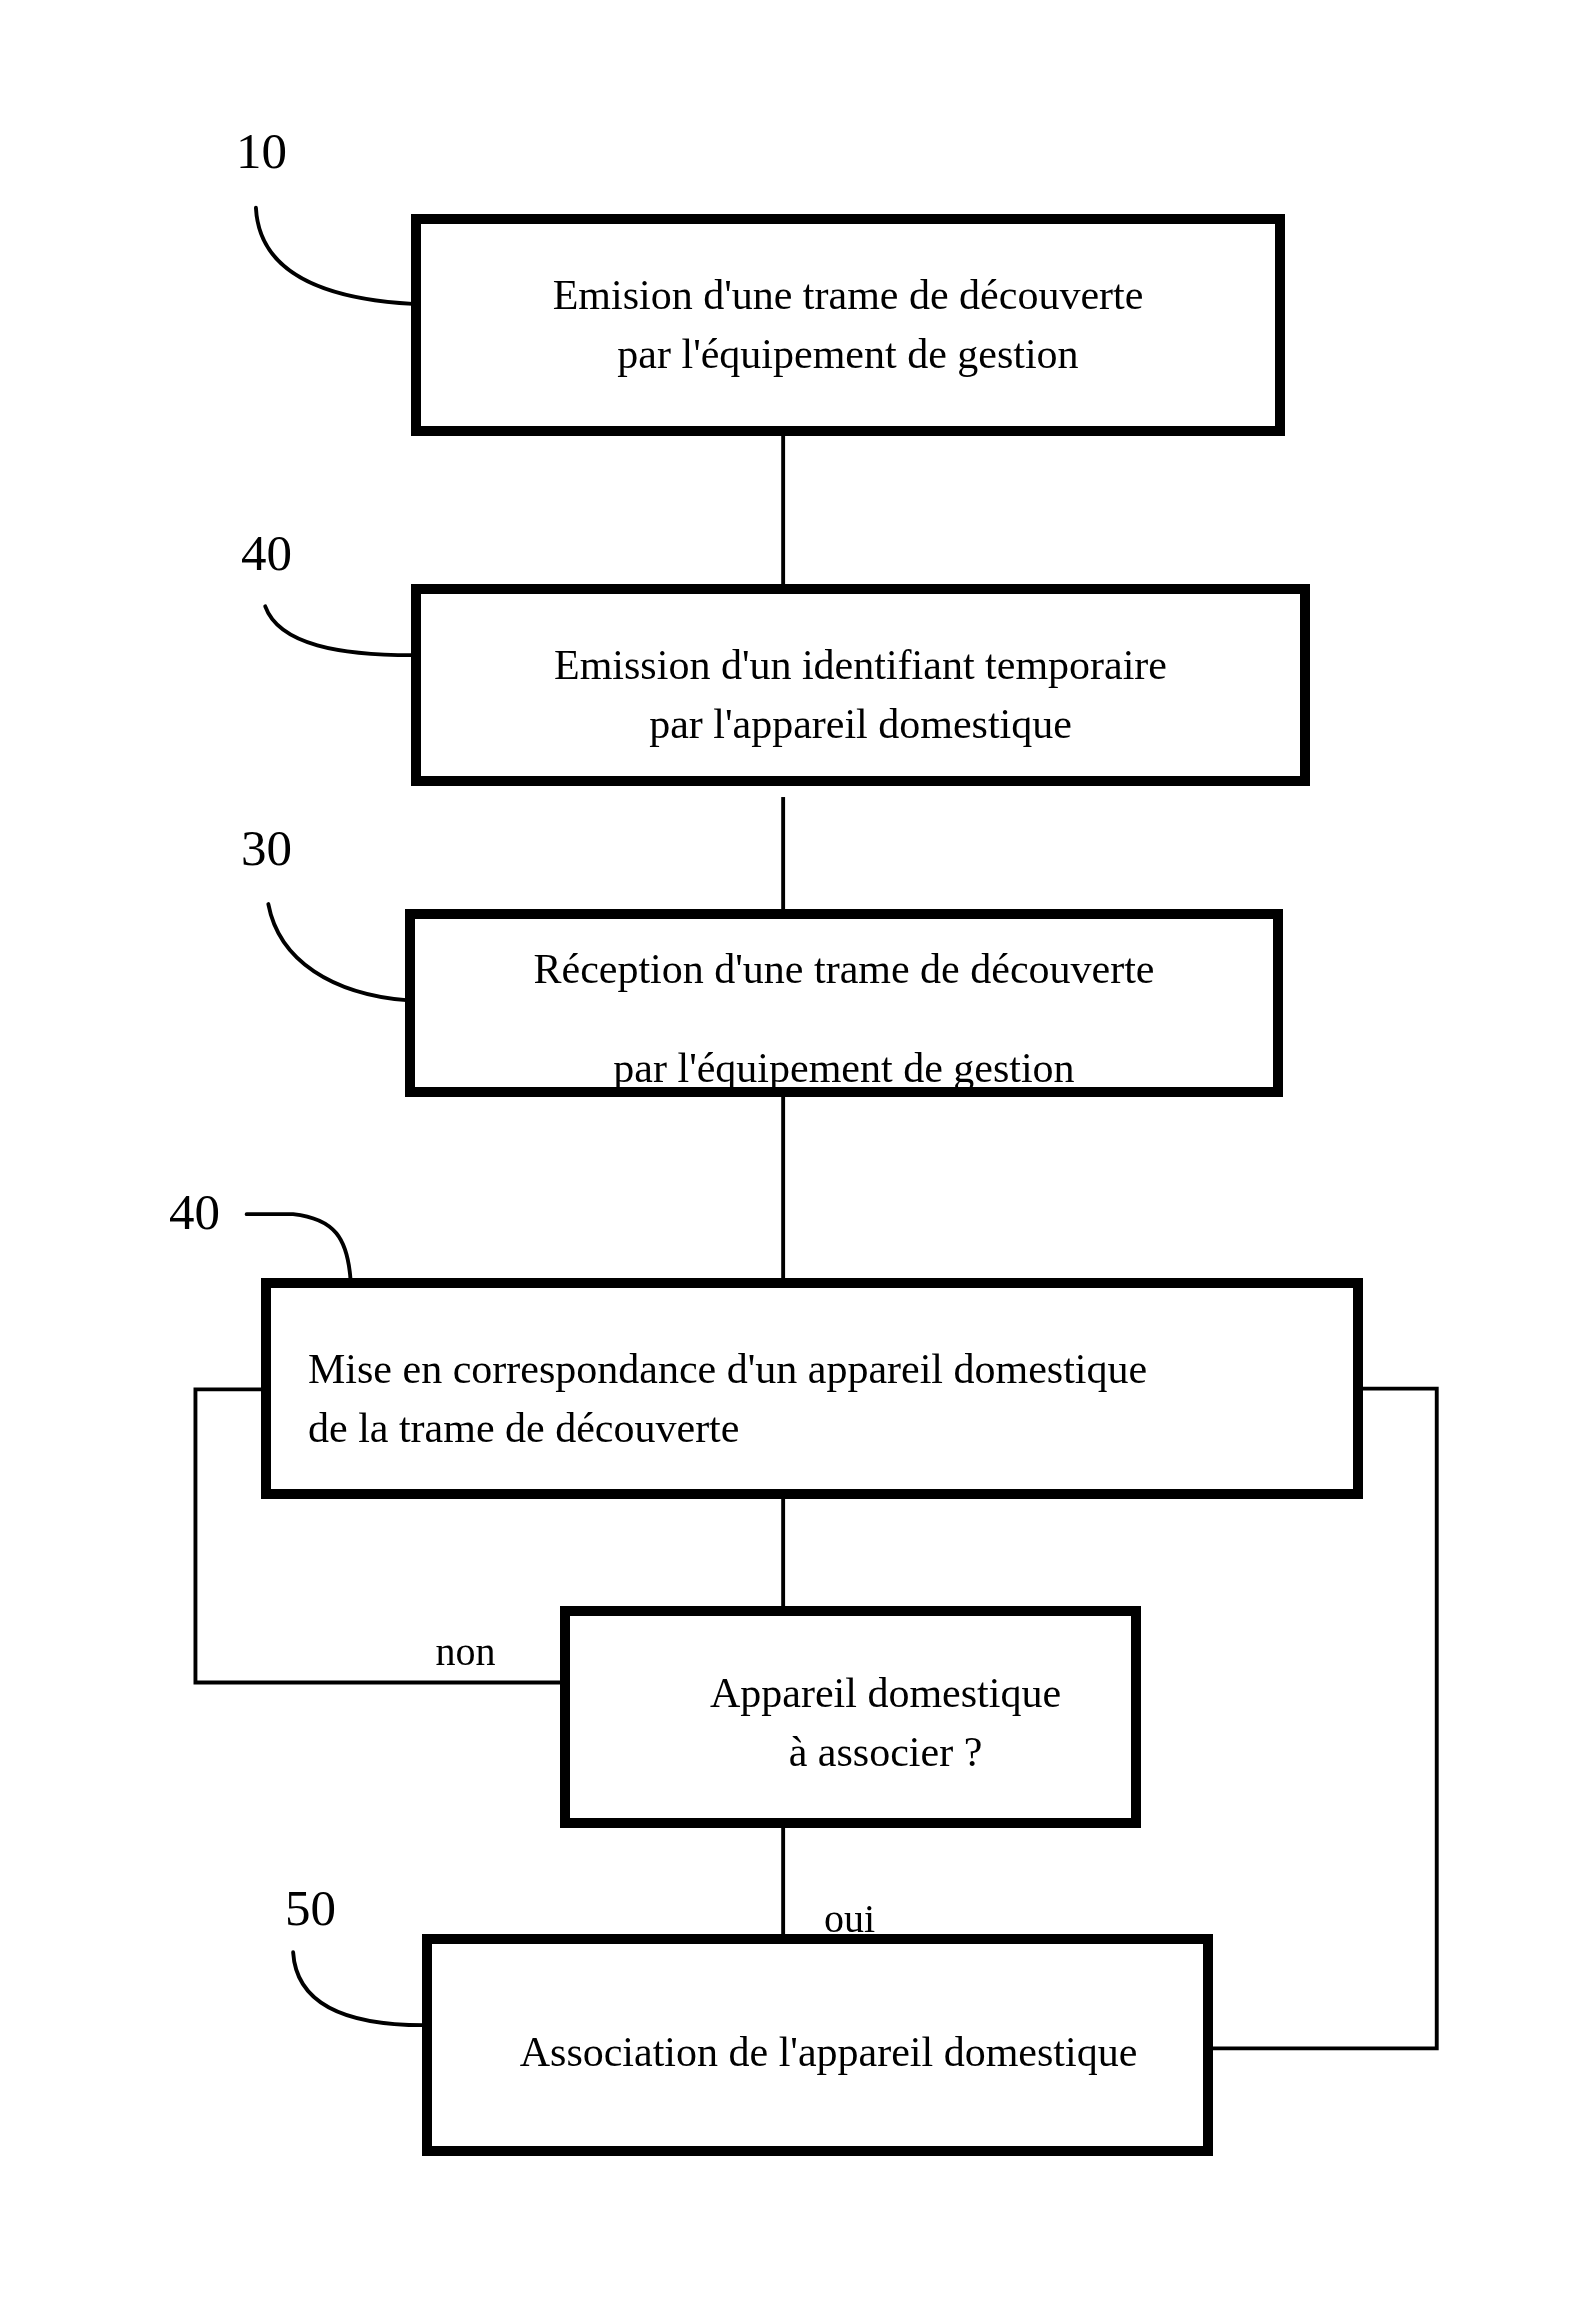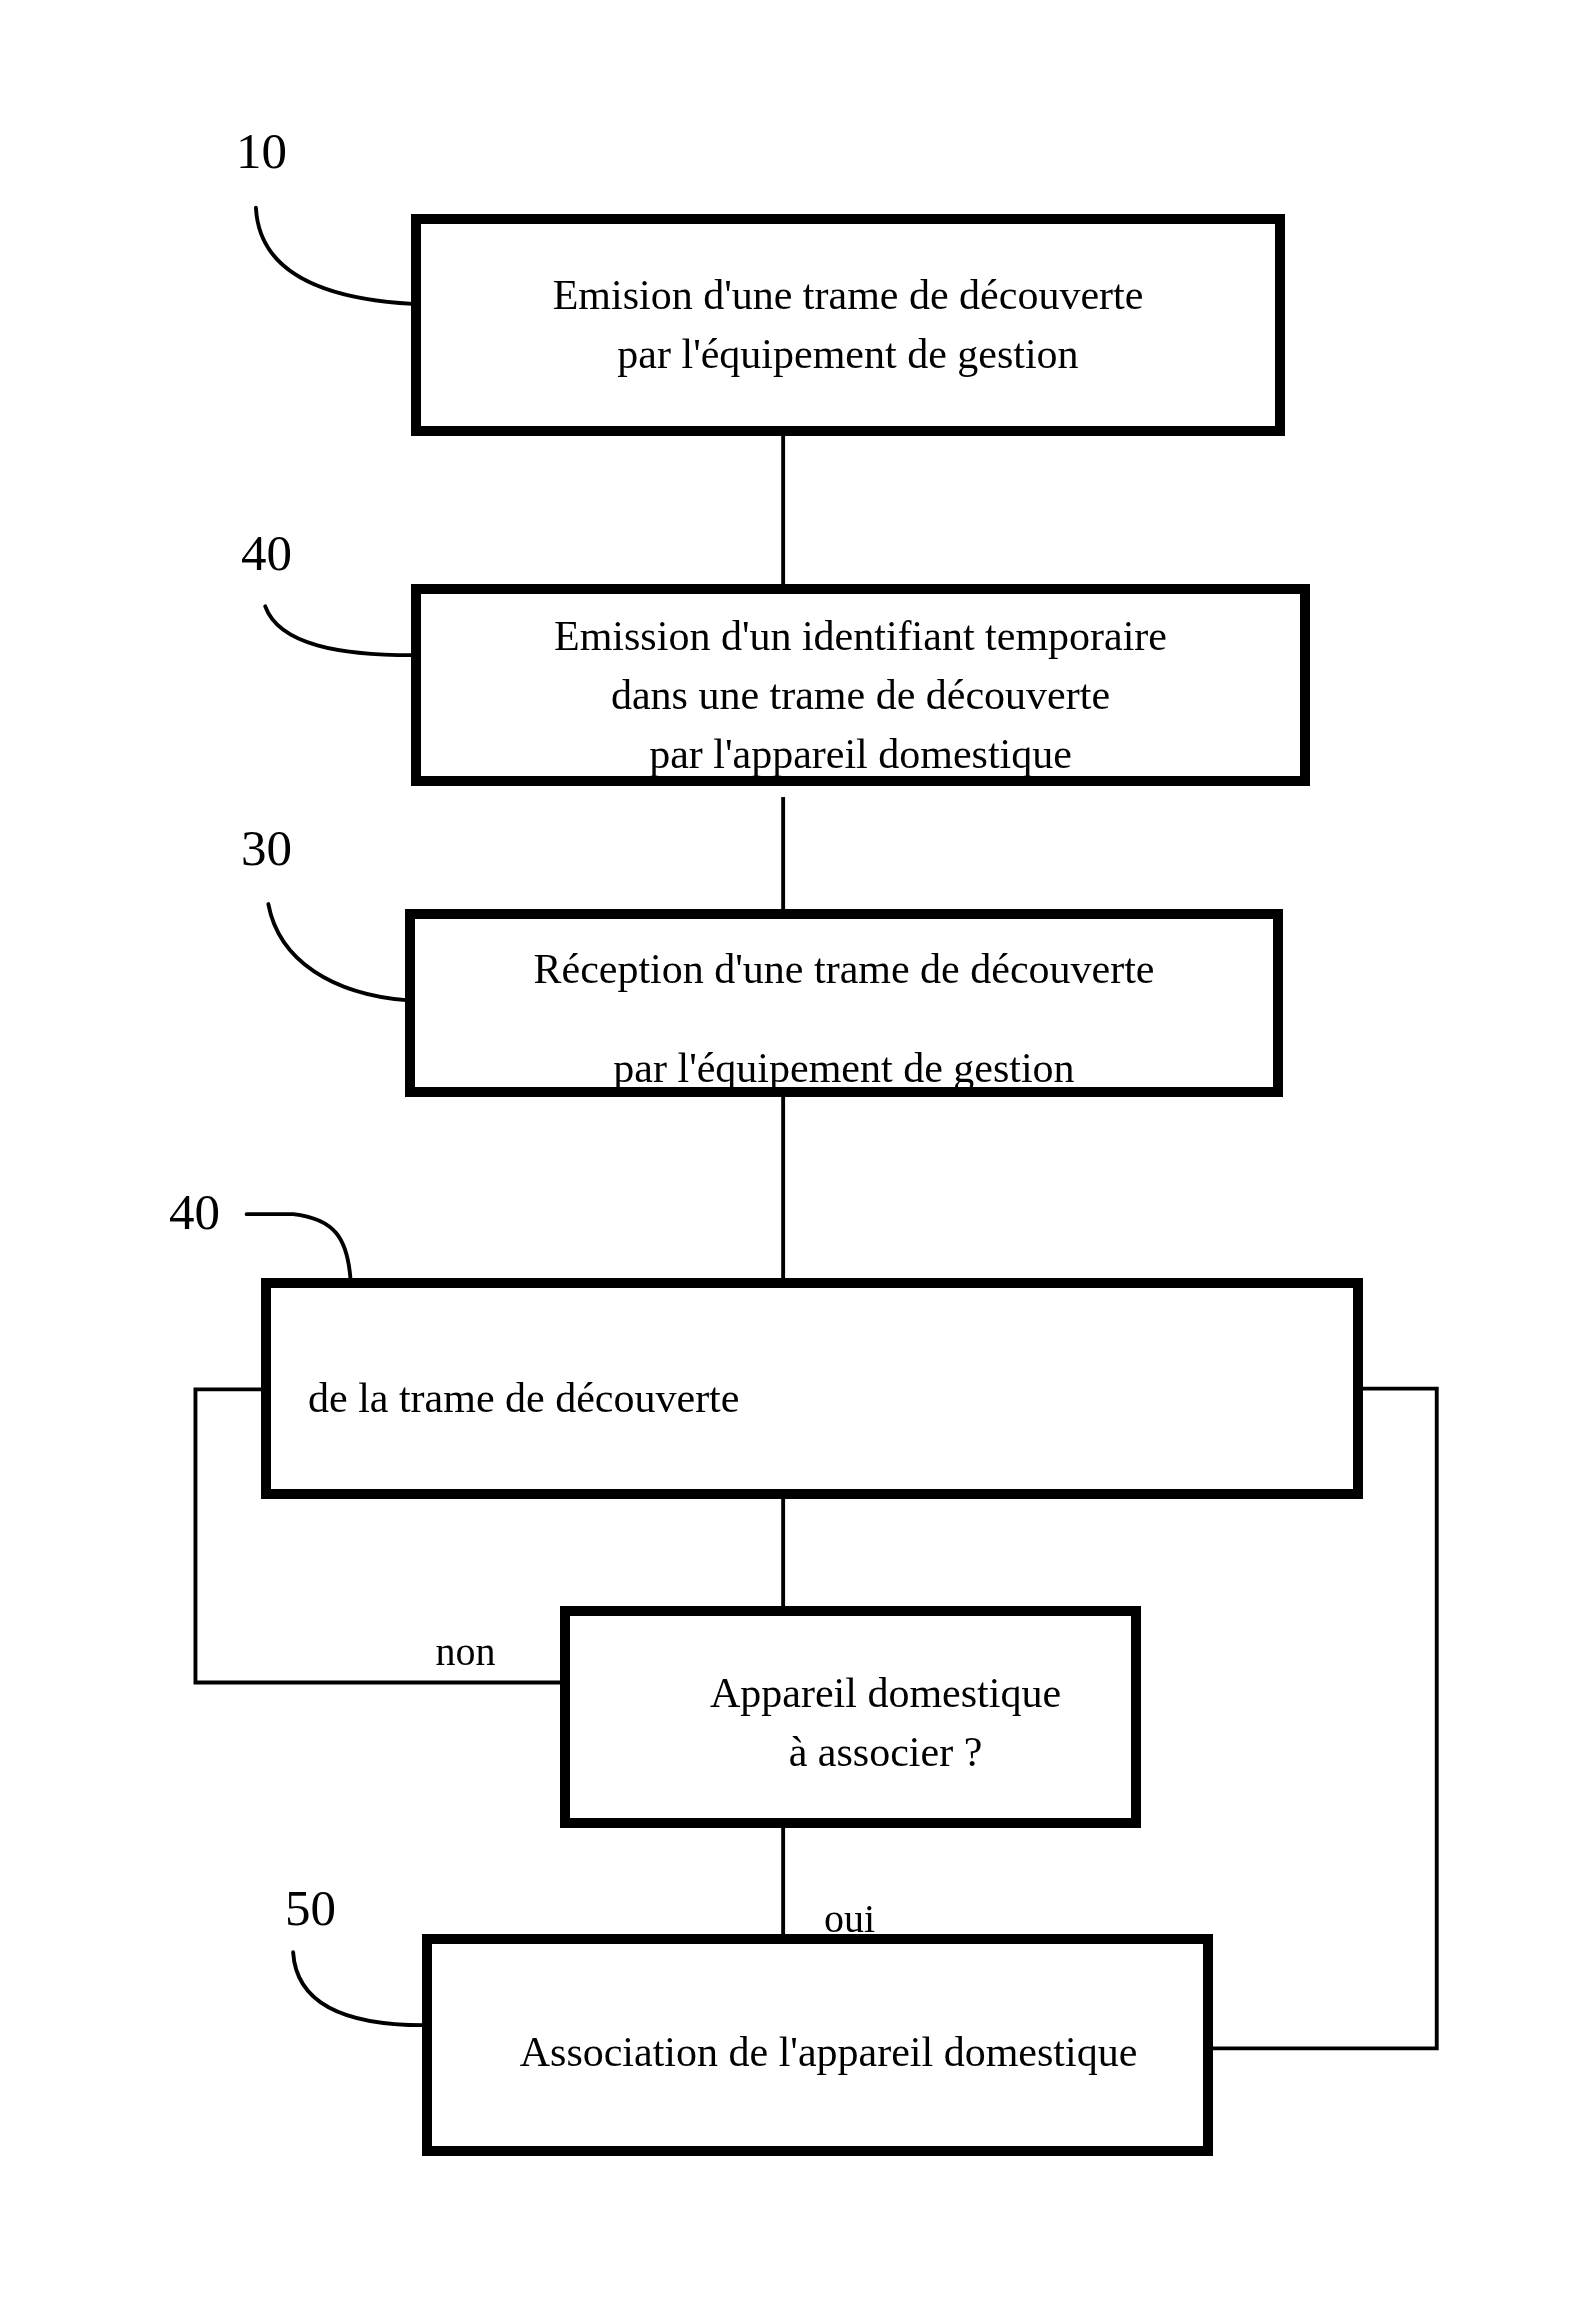--- a/index.html
+++ b/index.html
@@ -113,30 +113,30 @@
   <div class="branch-label" id="labelNon">non</div>
   <div class="branch-label" id="labelOui">oui</div>
 
   <div class="step-box" id="box10">
     <span class="box-line">Emision d'une trame de découverte</span>
     <span class="box-line">par l'équipement de gestion</span>
   </div>
 
   <div class="step-box" id="box20">
     <span class="box-line">Emission d'un identifiant temporaire</span>
-    <span class="box-line">dans une trame de découverte</span>
     <span class="box-line">par l'appareil domestique</span>
   </div>
 
   <div class="step-box" id="box30">
     <span class="box-line">Réception d'une trame de découverte</span>
     <span class="box-line">par l'équipement de gestion</span>
   </div>
 
   <div class="step-box" id="box40">
+    <span class="box-line">Mise en correspondance d'un appareil domestique</span>
     <span class="box-line">de la trame de découverte</span>
   </div>
 
   <div class="step-box" id="boxDecision">
     <span class="box-line">Appareil domestique</span>
     <span class="box-line">à associer ?</span>
   </div>
 
   <div class="step-box" id="box50">
     <span class="box-line">Association de l'appareil domestique</span>

